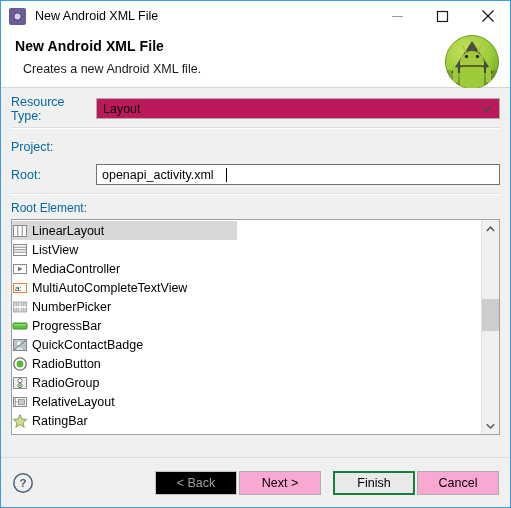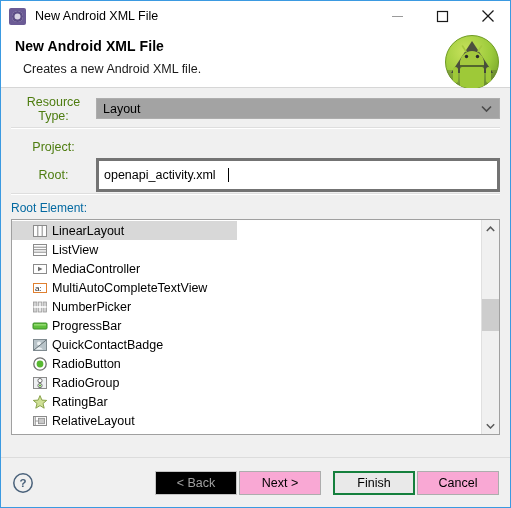--- a/index.html
+++ b/index.html
@@ -109,58 +109,57 @@
   }
 
   .row {
     display: flex;
     align-items: center;
     height: 25px;
     padding: 0 10px;
   }
   .row-label {
     font-size: 12.5px;
-    color: #4d7c0f;
+    color: #0369a1;
     width: 85px;
     flex: none;
-    text-align: center;
   }
   .sep {
     height: 1px;
     background: #dedede;
     margin: 6px 10px 5px 10px;
     border-bottom: 1px solid #ffffff;
   }
 
   .combo {
     flex: 1;
     height: 21px;
-    background: #a3a3a3;
+    background: #be185d;
     border: 1px solid #adadad;
     display: flex;
     align-items: center;
     position: relative;
     box-sizing: border-box;
   }
   .combo-value {
     font-size: 12.5px;
     color: #000;
     padding-left: 6px;
   }
   .combo-arrow {
     position: absolute;
     right: 7px;
     top: 50%;
     transform: translateY(-50%);
   }
   .textfield {
     flex: 1;
-    height: 34px;
+    height: 21px;
     background: #ffffff;
-    border: 3px solid #737373;
+    border: 1px solid #737373;
     box-sizing: border-box;
     display: flex;
     align-items: center;
     position: relative;
     gap: 12px;
   }
   .textfield-value {
     font-size: 12.5px;
     color: #000;
     padding-left: 5px;
@@ -194,21 +193,21 @@
   .list {
     flex: 1;
     overflow: hidden;
     position: relative;
     padding-top: 1px;
   }
   .list-item {
     height: 19px;
     display: flex;
     align-items: center;
-    padding-left: 20px;
+    padding-left: 0;
     font-size: 12.5px;
     color: #000;
     box-sizing: border-box;
   }
   .list-item.selected {
     background: #d8d8d8;
     width: 225px;
   }
   .li-icon {
     width: 16px;
@@ -495,36 +494,36 @@
               <circle cx="8" cy="10.6" r="2.1" fill="#ffffff" stroke="#6f6f6f" stroke-width="1"></circle>
               <circle cx="8" cy="10.6" r="1.1" fill="#58b832"></circle>
             </svg>
           </span>
           <span class="li-label">RadioGroup</span>
         </div>
 
         <div class="list-item">
           <span class="li-icon">
             <svg width="16" height="16" viewBox="0 0 16 16">
-              <polygon points="8,1.6 9.9,6.1 14.7,6.4 11,9.5 12.2,14.2 8,11.6 3.8,14.2 5,9.5 1.3,6.4 6.1,6.1" fill="#cfe096" stroke="#7f9a3d" stroke-width="0.9"></polygon>
-            </svg>
-          </span>
-          <span class="li-label">RatingBar</span>
-        </div>
-
-        <div class="list-item">
-          <span class="li-icon">
-            <svg width="16" height="16" viewBox="0 0 16 16">
               <rect x="1.5" y="3.5" width="13" height="9" fill="#fdfdfd" stroke="#8b8b8b"></rect>
               <line x1="3.2" y1="3.5" x2="3.2" y2="12.5" stroke="#8b8b8b"></line>
               <rect x="6.5" y="5.3" width="6" height="5.4" fill="#c9c9c9" stroke="#8b8b8b" stroke-width="0.8"></rect>
               <line x1="3.2" y1="8" x2="6.5" y2="8" stroke="#8b8b8b" stroke-width="0.8"></line>
             </svg>
           </span>
           <span class="li-label">RelativeLayout</span>
+        </div>
+
+        <div class="list-item">
+          <span class="li-icon">
+            <svg width="16" height="16" viewBox="0 0 16 16">
+              <polygon points="8,1.6 9.9,6.1 14.7,6.4 11,9.5 12.2,14.2 8,11.6 3.8,14.2 5,9.5 1.3,6.4 6.1,6.1" fill="#cfe096" stroke="#7f9a3d" stroke-width="0.9"></polygon>
+            </svg>
+          </span>
+          <span class="li-label">RatingBar</span>
         </div>
 
         <div class="list-item">
           <span class="li-icon">
             <svg width="16" height="16" viewBox="0 0 16 16">
               <rect x="1.5" y="2.5" width="13" height="9" fill="#fdfdfd" stroke="#8b8b8b"></rect>
               <line x1="6" y1="4.4" x2="6" y2="9.6" stroke="#4a4a4a" stroke-width="1"></line>
               <line x1="3.4" y1="7" x2="8.6" y2="7" stroke="#4a4a4a" stroke-width="1"></line>
             </svg>
           </span>

